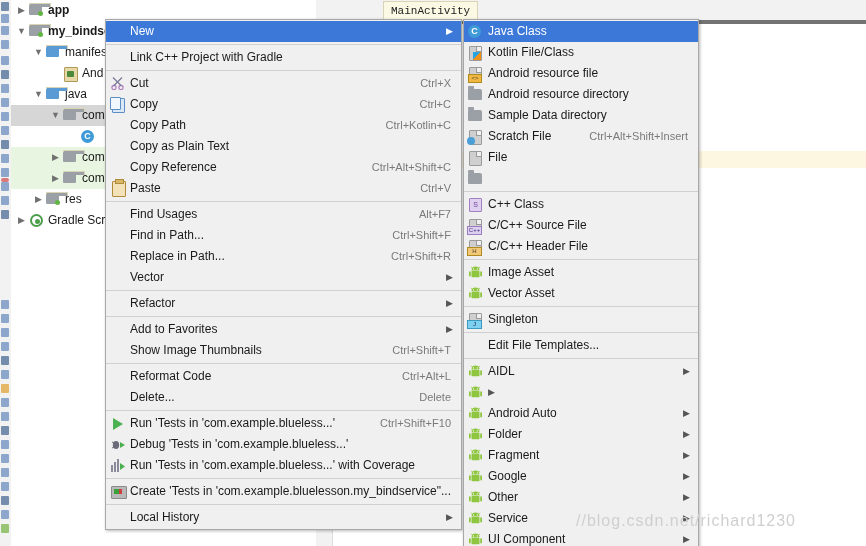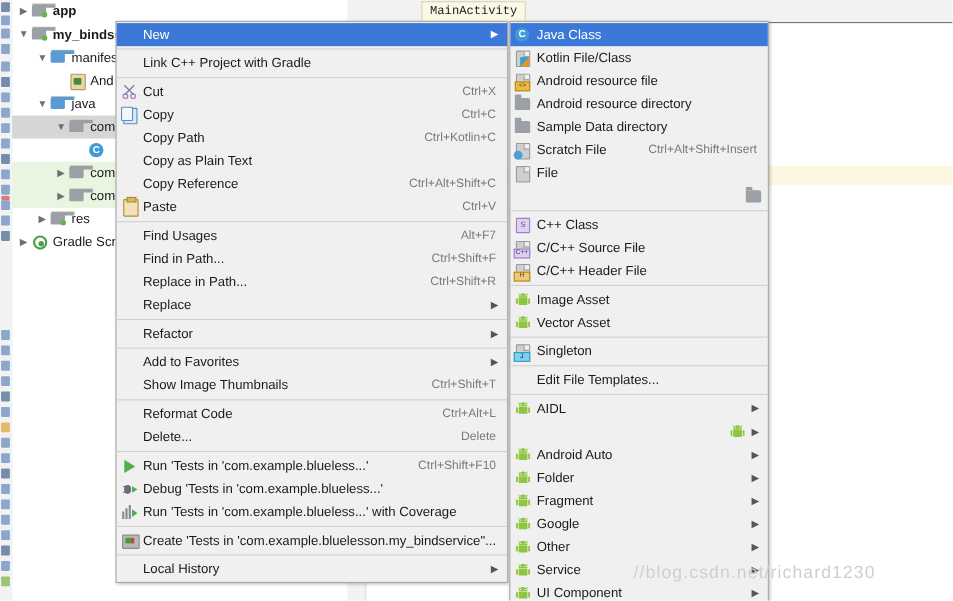--- a/index.html
+++ b/index.html
@@ -86,21 +86,21 @@
   .lbl { padding-left: 3px; color:#1a1a1a; }
   .lbl.bold { font-weight: bold; }
 
   
   .editor {
     position: absolute; left: 316px; top: 0; right: 0; bottom: 0;
     background: #ffffff;
   }
   .tabbar {
     position:absolute; left:0; top:0; right:0; height:20px;
-    background:#f2f2f2; border-bottom:1px solid #737373;
+    background:#f2f2f2; border-bottom:4px solid #737373;
   }
   .tab {
     position:absolute; left:67px; top:1px; height:19px; line-height:19px;
     padding:0 7px; background:#fbf8e4; border:1px solid #d8d4b4;
     border-bottom:none;
     font-family:"Liberation Mono", monospace; font-size:11px; color:#222;
   }
   .gutter {
     position:absolute; left:0; top:20px; width:16px; bottom:0;
     background:#f2f2f2; border-right:1px solid #dcdcdc;
@@ -131,21 +131,21 @@
     font-size:12px;
     padding:1px 0;
     box-sizing:border-box;
   }
   #ctxmenu { left:105px; top:19px; width:357px; }
   #submenu { left:463px; top:19px; width:236px; }
 
   .mi {
     position:relative; height:21px; line-height:21px;
     display:flex; align-items:center;
-    padding-left:0; white-space:nowrap; color:#1a1a1a;justify-content:flex-end;
+    padding-left:0; white-space:nowrap; color:#1a1a1a;
   }
   .mi.hi { background:#3c78d8; color:#ffffff; }
   .mi .ic {
     width:24px; flex:0 0 24px; height:21px; position:relative;
   }
   .mi .txt { flex:1 1 auto; padding-right:10px; }
   .mi .acc {
     color:#7a7a7a; padding-right:10px; font-size:11px; flex:0 0 auto;
   }
   .mi .sub {
@@ -429,21 +429,21 @@
         <span class="txt">Find in Path...</span>
         <span class="acc">Ctrl+Shift+F</span>
       </div>
       <div class="mi">
         <span class="ic"></span>
         <span class="txt">Replace in Path...</span>
         <span class="acc">Ctrl+Shift+R</span>
       </div>
       <div class="mi">
         <span class="ic"></span>
-        <span class="txt">Replace</span>
+        <span class="txt">Vector</span>
         <span class="sub">▶</span>
       </div>
       <div class="sep-line"></div>
       <div class="mi">
         <span class="ic"></span>
         <span class="txt">Refactor</span>
         <span class="sub">▶</span>
       </div>
       <div class="sep-line"></div>
       <div class="mi">

